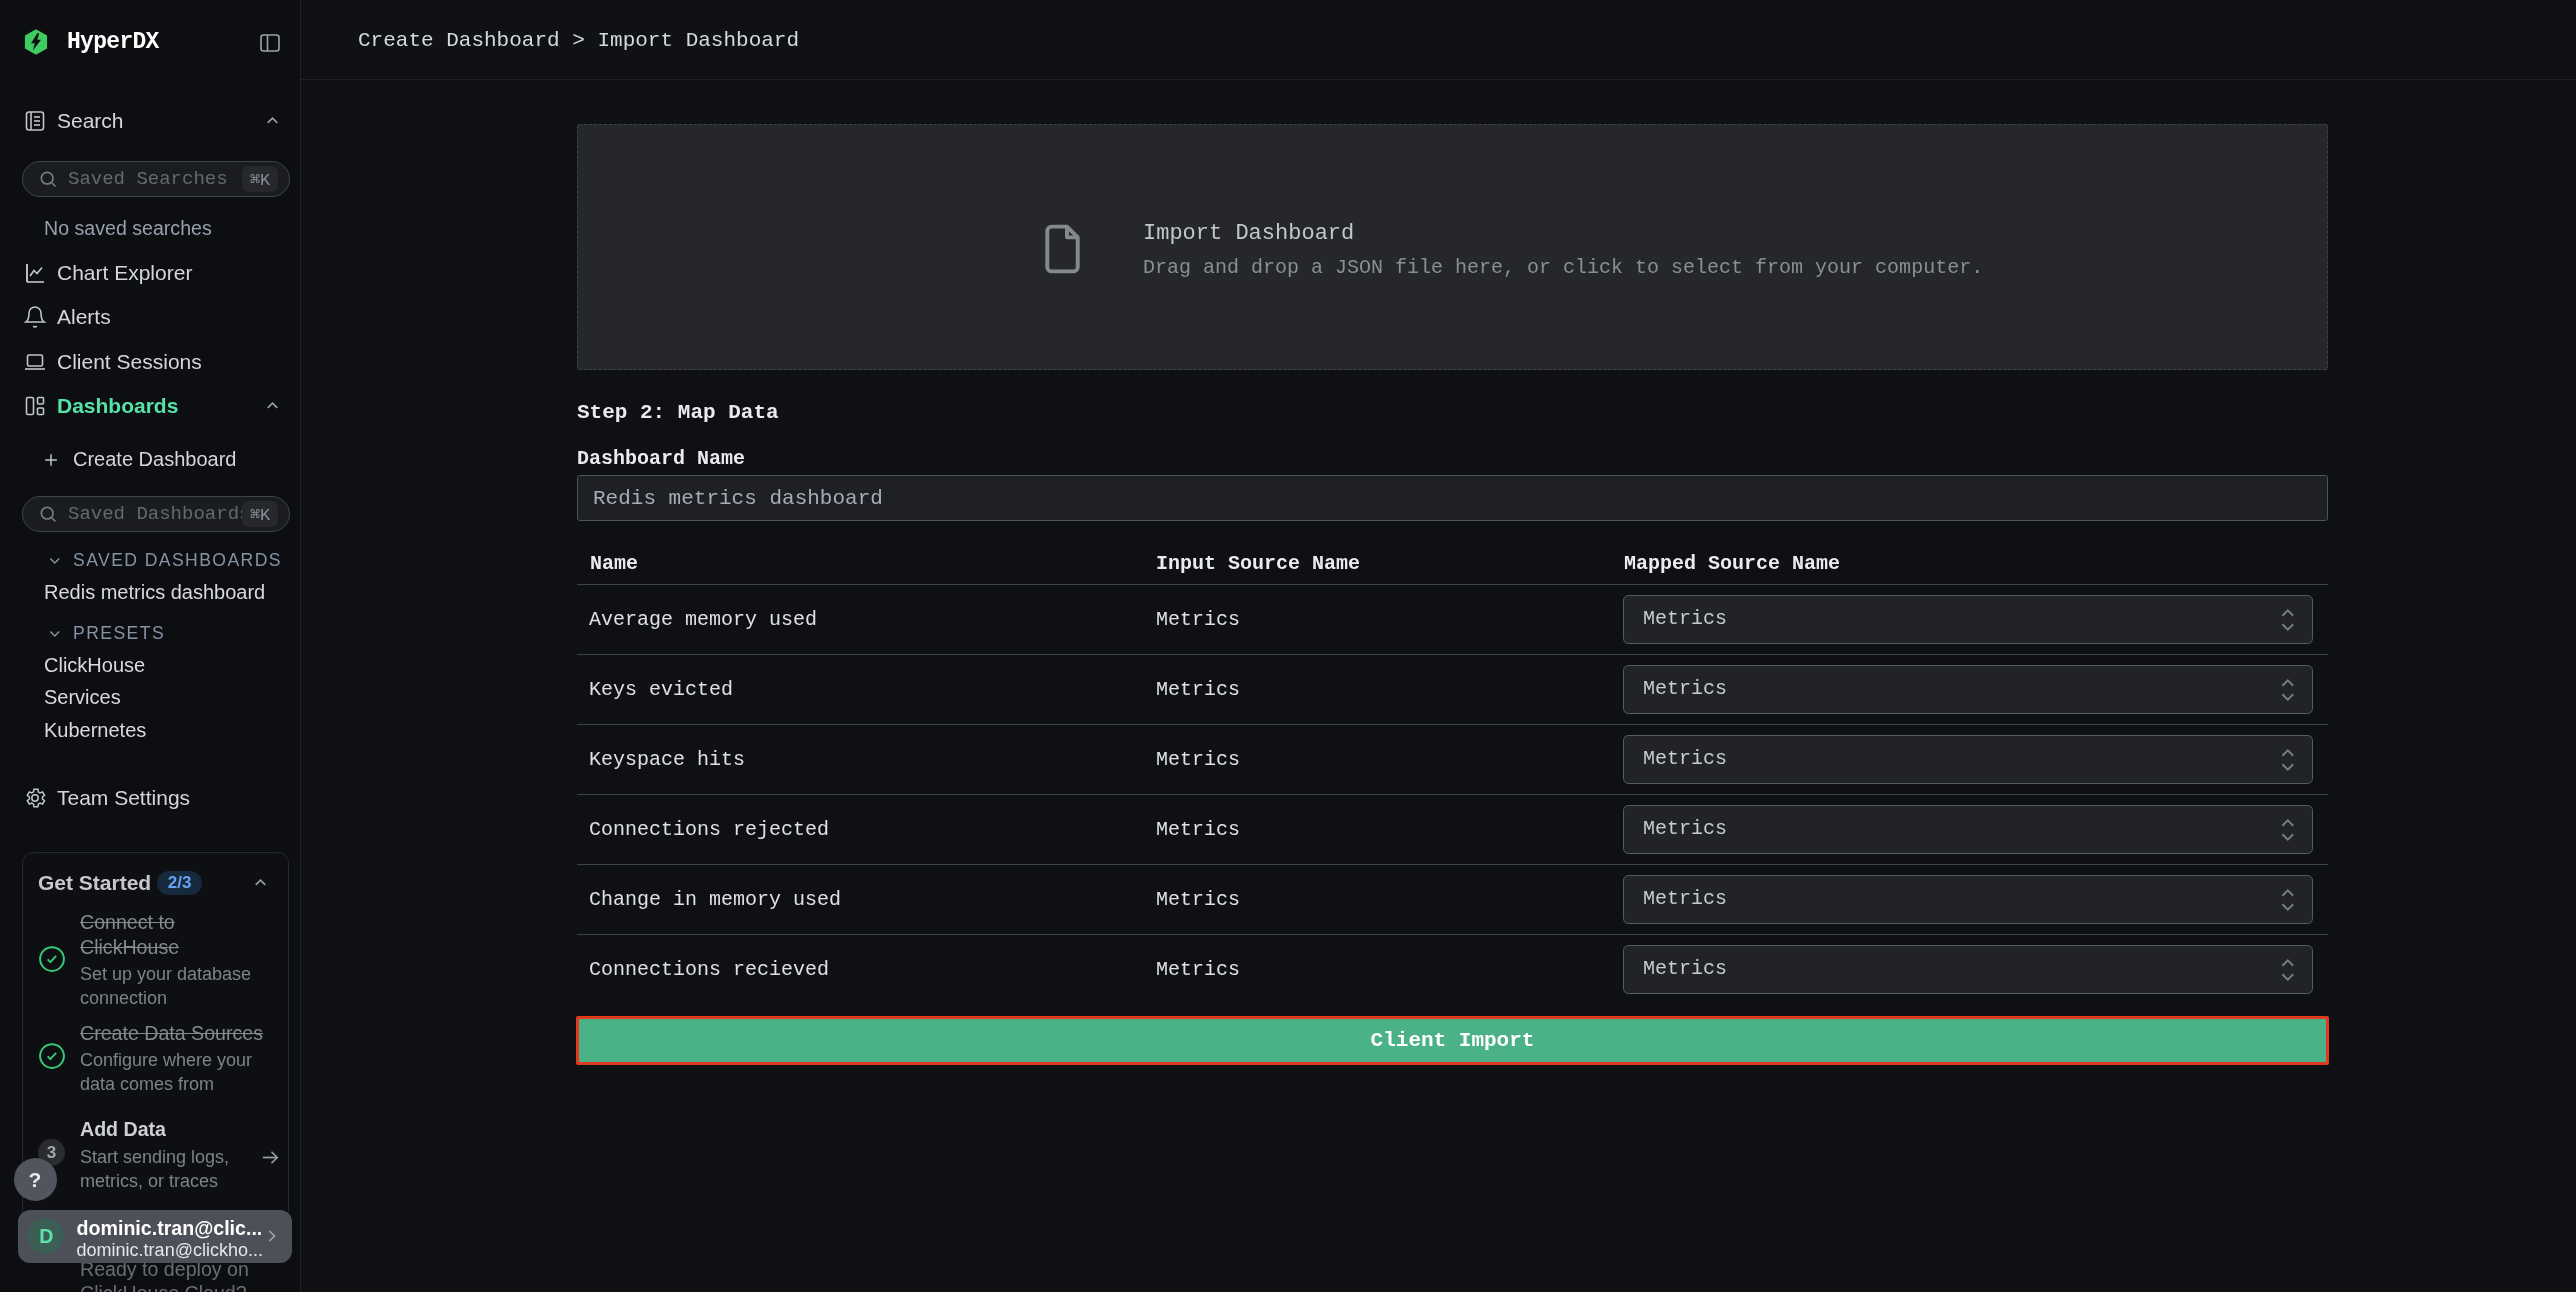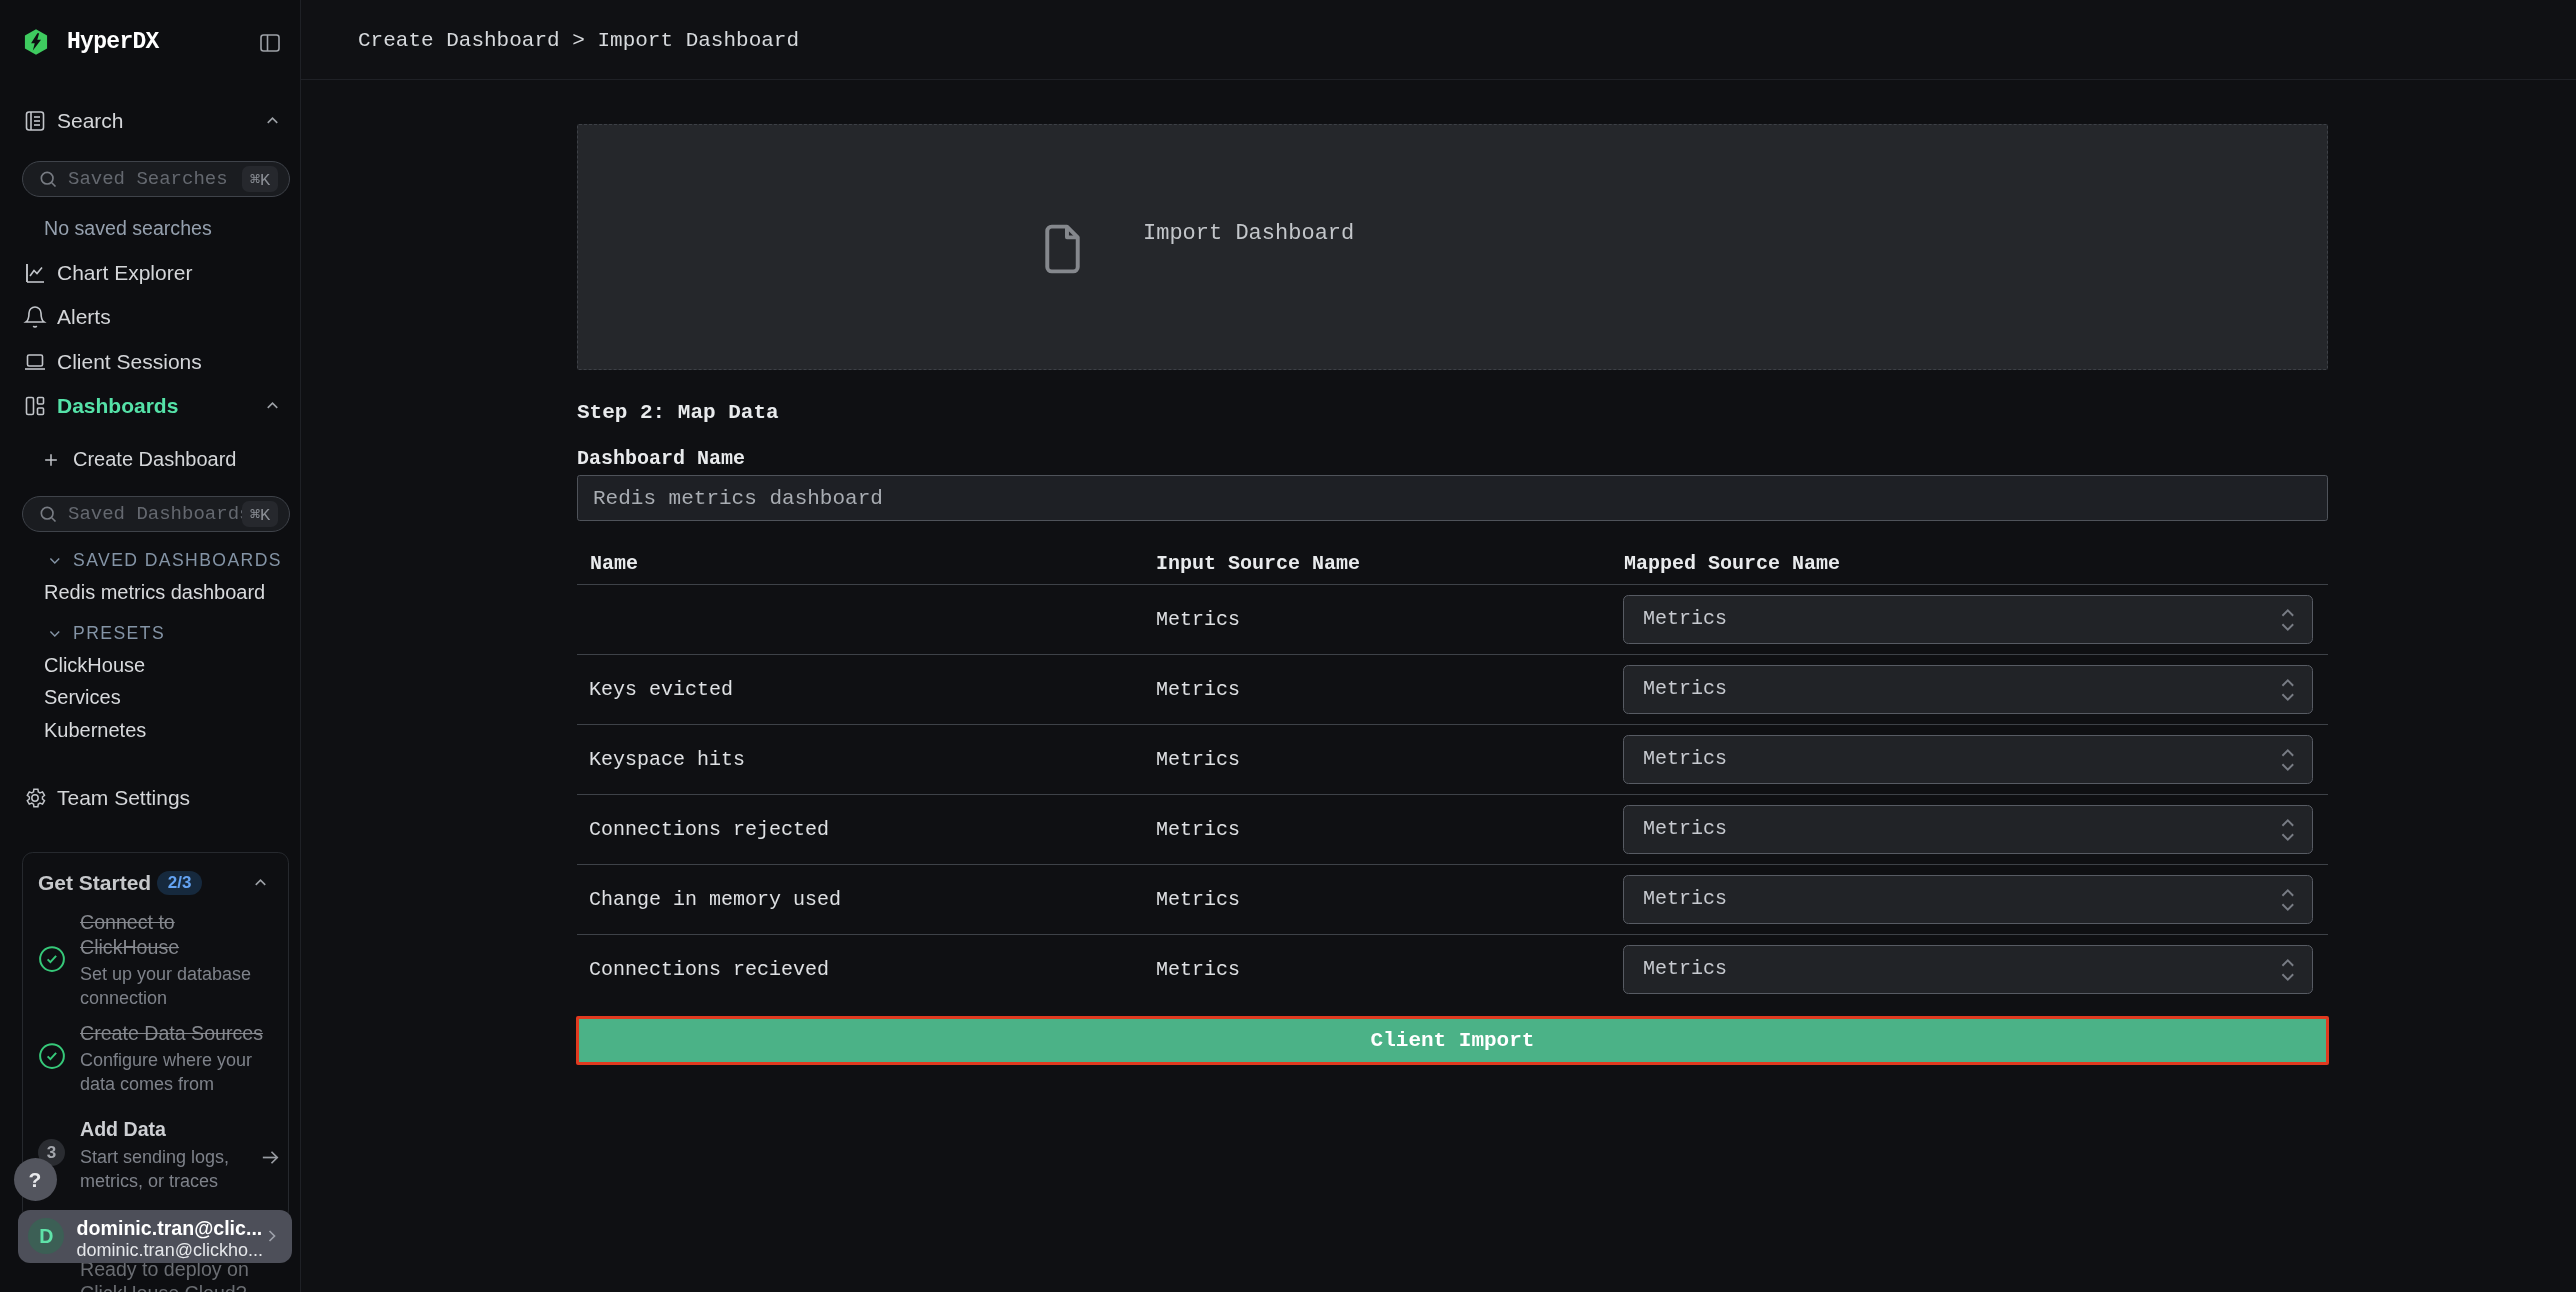--- a/index.html
+++ b/index.html
@@ -346,36 +346,38 @@
 <div>
 
   <div class="dropzone">
     <span class="dz-icon">
       <svg viewBox="0 0 24 30" width="43" height="58" fill="none" stroke="currentColor" stroke-width="2.2" stroke-linejoin="round">
         <path d="M14.5 2.5H6a2.5 2.5 0 0 0-2.5 2.5v20A2.5 2.5 0 0 0 6 27.5h12a2.5 2.5 0 0 0 2.5-2.5V8.5z"></path>
         <path d="M14.5 2.5v6h6"></path>
       </svg>
     </span>
     <div class="dz-title mono">Import Dashboard</div>
+    <div class="dz-sub mono">Drag and drop a JSON file here, or click to select from your computer.</div>
   </div>
 
   <div class="step-label mono">Step 2: Map Data</div>
   <div class="field-label mono">Dashboard Name</div>
 
   <div class="name-input">
     <span class="ni-value mono">Redis metrics dashboard</span>
   </div>
 
   <div class="tbl-header mono th-name">Name</div>
   <div class="tbl-header mono th-input">Input Source Name</div>
   <div class="tbl-header mono th-mapped">Mapped Source Name</div>
 
   <div class="tbl-rows">
 
     <div class="tbl-row">
+      <span class="tr-name mono">Average memory used</span>
       <span class="tr-input mono">Metrics</span>
       <div class="tr-select">
         <span class="sel-value mono">Metrics</span>
         <span class="sel-chev">
           <svg viewBox="0 0 16 26" width="17.6" height="28" fill="none" stroke="currentColor" stroke-width="1.8">
               <polyline points="3,9 8,4 13,9"></polyline>
               <polyline points="3,17 8,22 13,17"></polyline>
             </svg>
         </span>
       </div>

